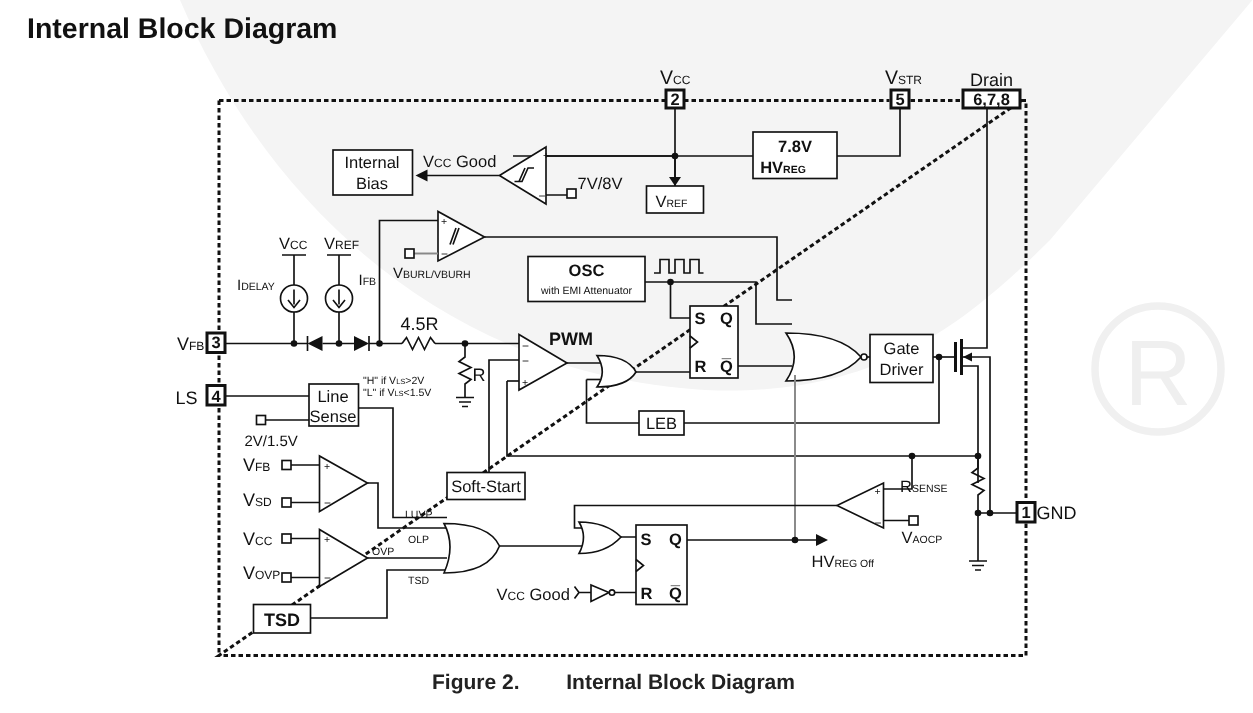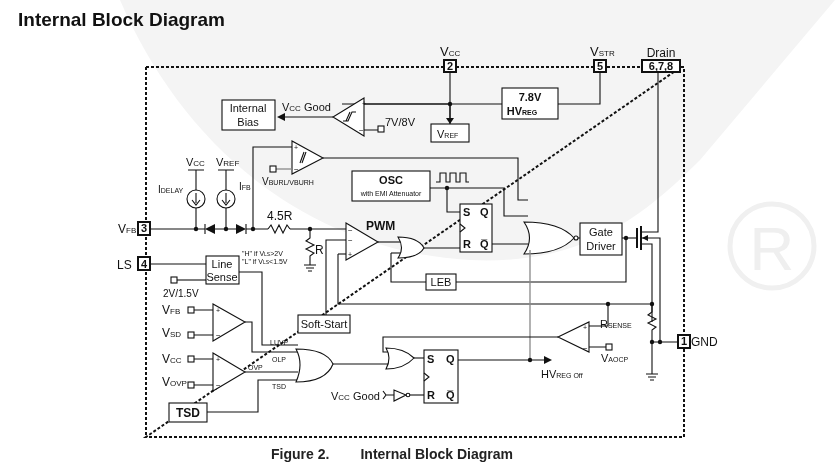--- a/index.html
+++ b/index.html
@@ -1,20 +1,20 @@
 <!DOCTYPE html>
 <html><head>
 <meta charset="utf-8">
 <style>
   html, body { margin:0; padding:0; background:#ffffff; }
   body { width:835px; height:475px; position:relative; overflow:hidden; font-family:"Liberation Sans", sans-serif; }
   #wm { position:absolute; left:0; top:0; }
   #title { position:absolute; left:18px; top:9px; font-size:19px; font-weight:bold; color:#111; font-family:"Liberation Sans", sans-serif; }
   #diagram { position:absolute; left:0; top:0; }
-  #caption { position:absolute; left:271px; top:446px; font-size:14px; font-weight:bold; color:#222; font-family:"Liberation Sans", sans-serif; white-space:pre; }
+  #caption { position:absolute; left:288px; top:446px; font-size:14px; font-weight:bold; color:#222; font-family:"Liberation Sans", sans-serif; white-space:pre; }
   #caption span { display:inline-block; }
   svg text { font-family:"Liberation Sans", sans-serif; fill:#111; }
   .w { stroke:#111; stroke-width:1.1; fill:none; }
   .g { stroke:#888; stroke-width:1.3; fill:none; }
   .blk { stroke:#111; stroke-width:1.1; fill:#fff; }
   .pin { stroke:#111; stroke-width:2; fill:#fff; }
   .dot { fill:#111; }
   .dash { stroke:#111; stroke-width:2; fill:none; stroke-dasharray:3 2; }
 </style>
 </head>

